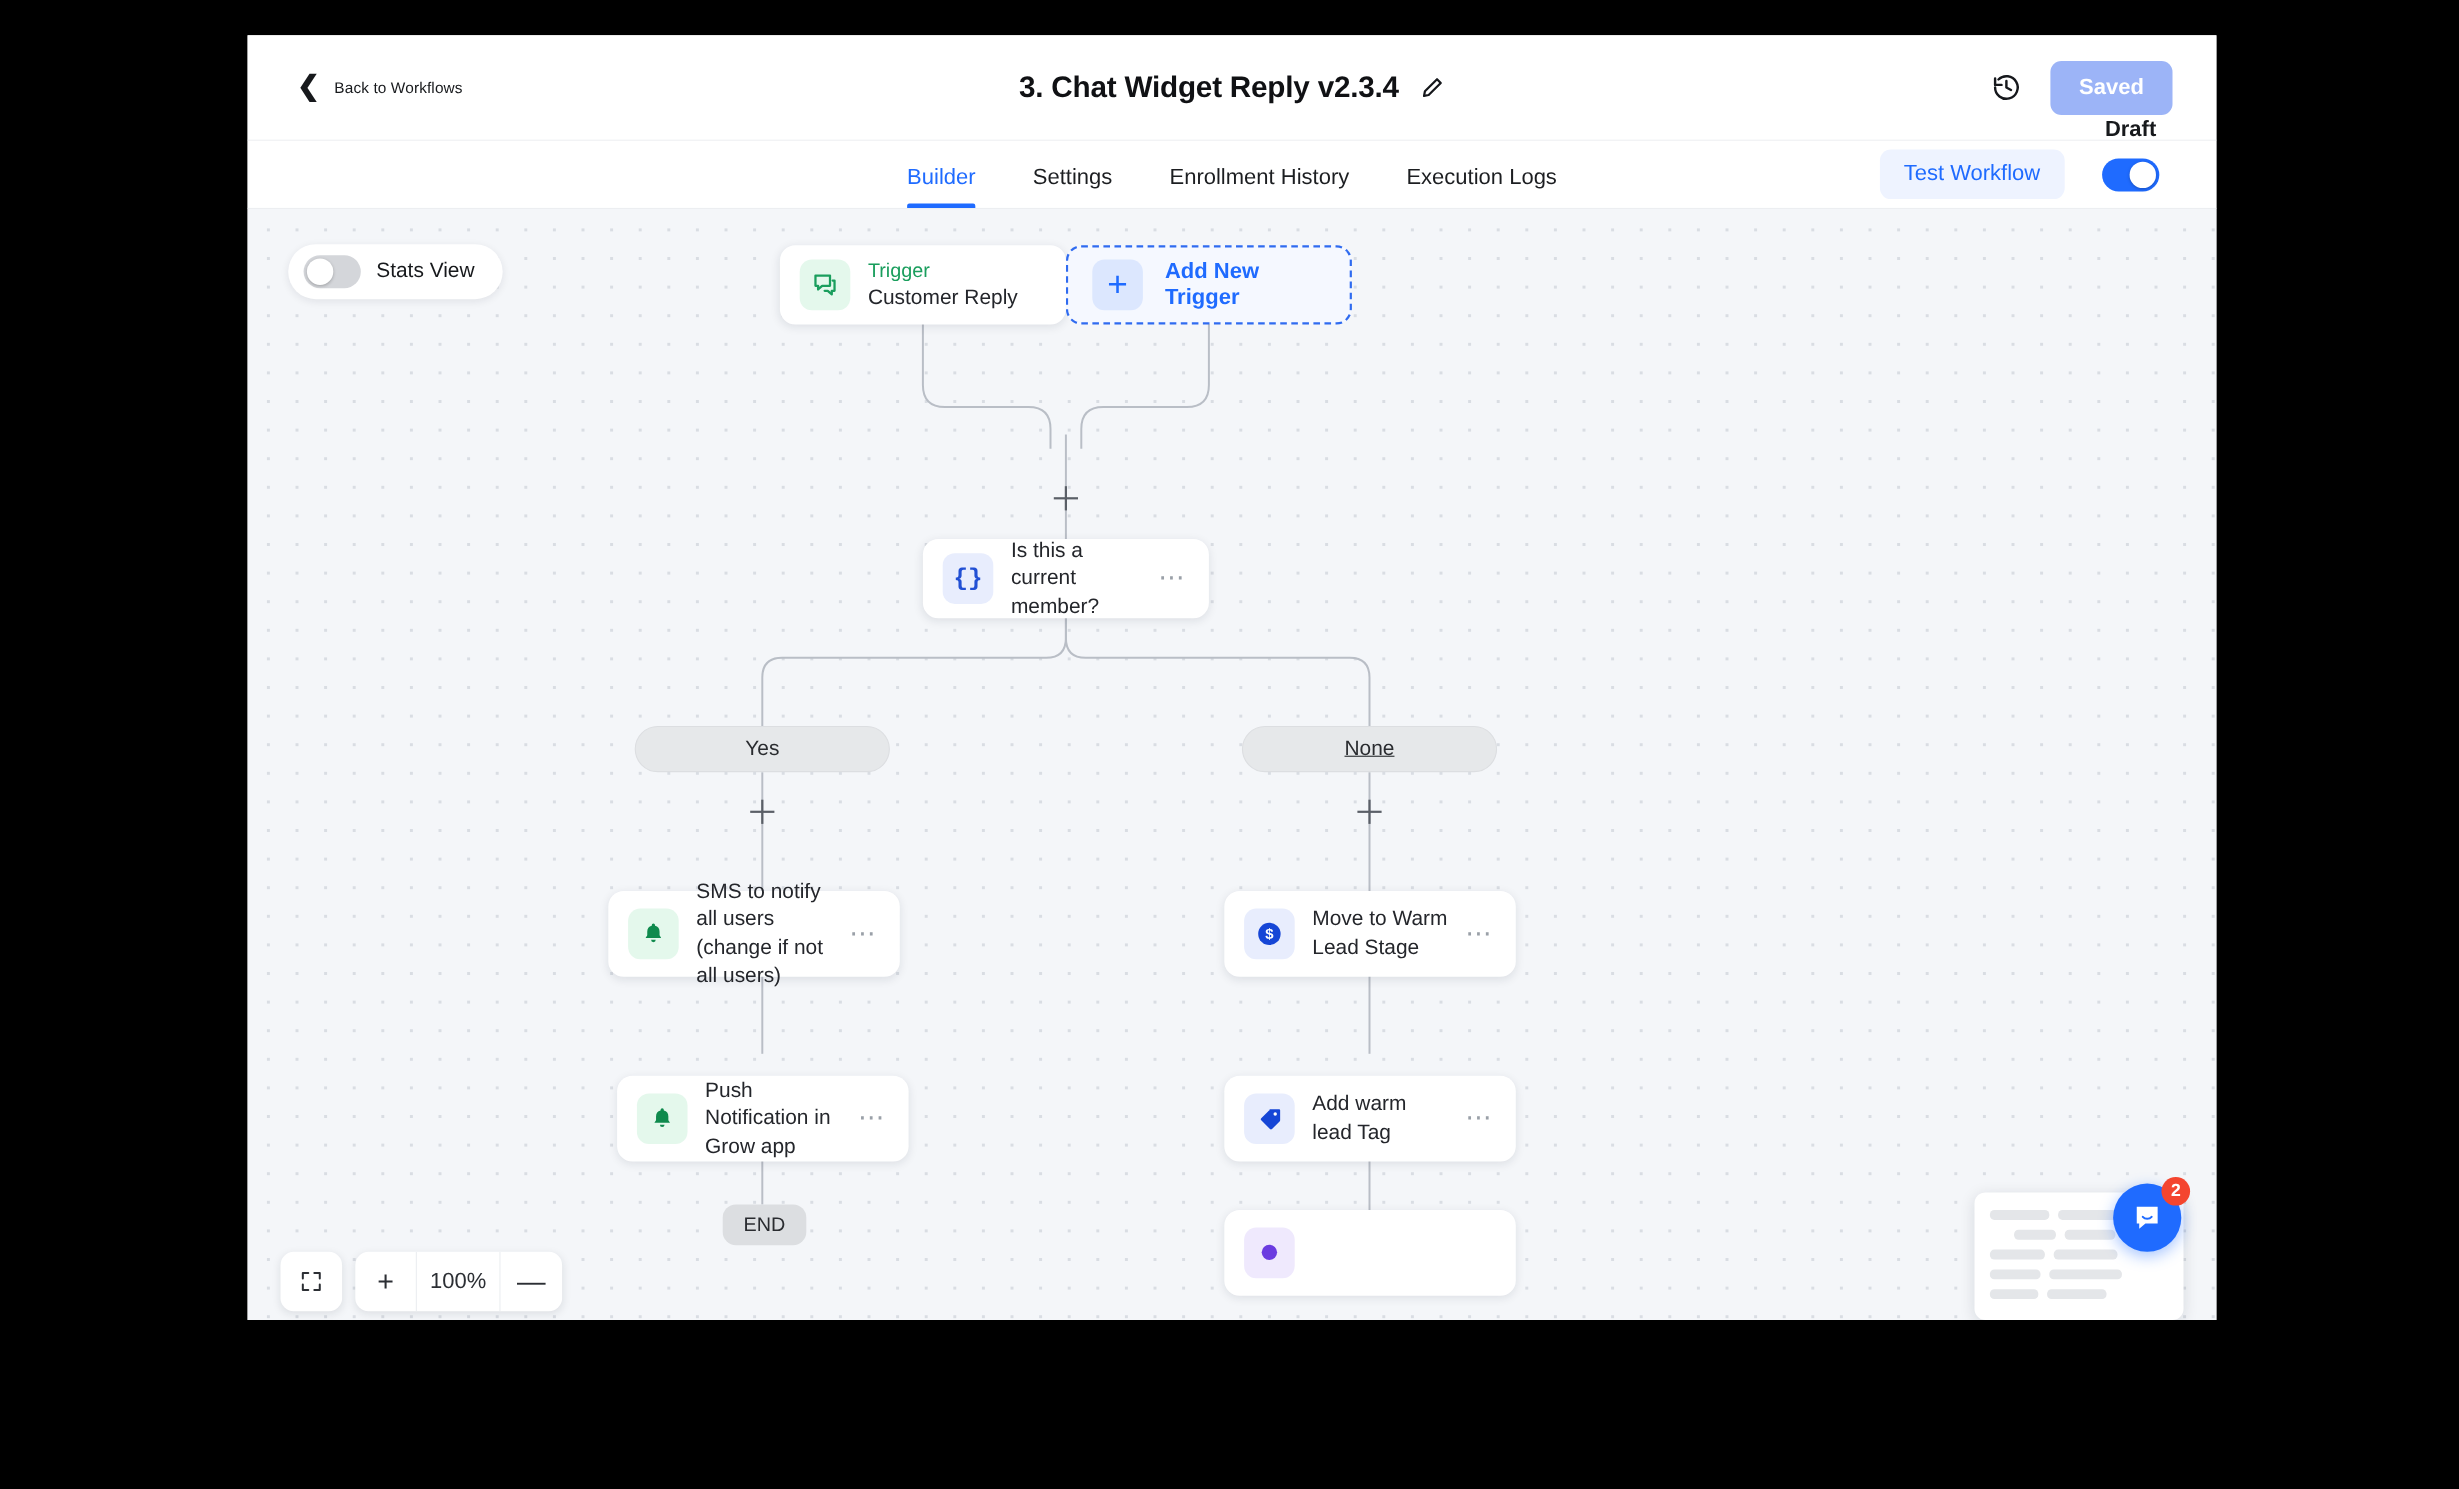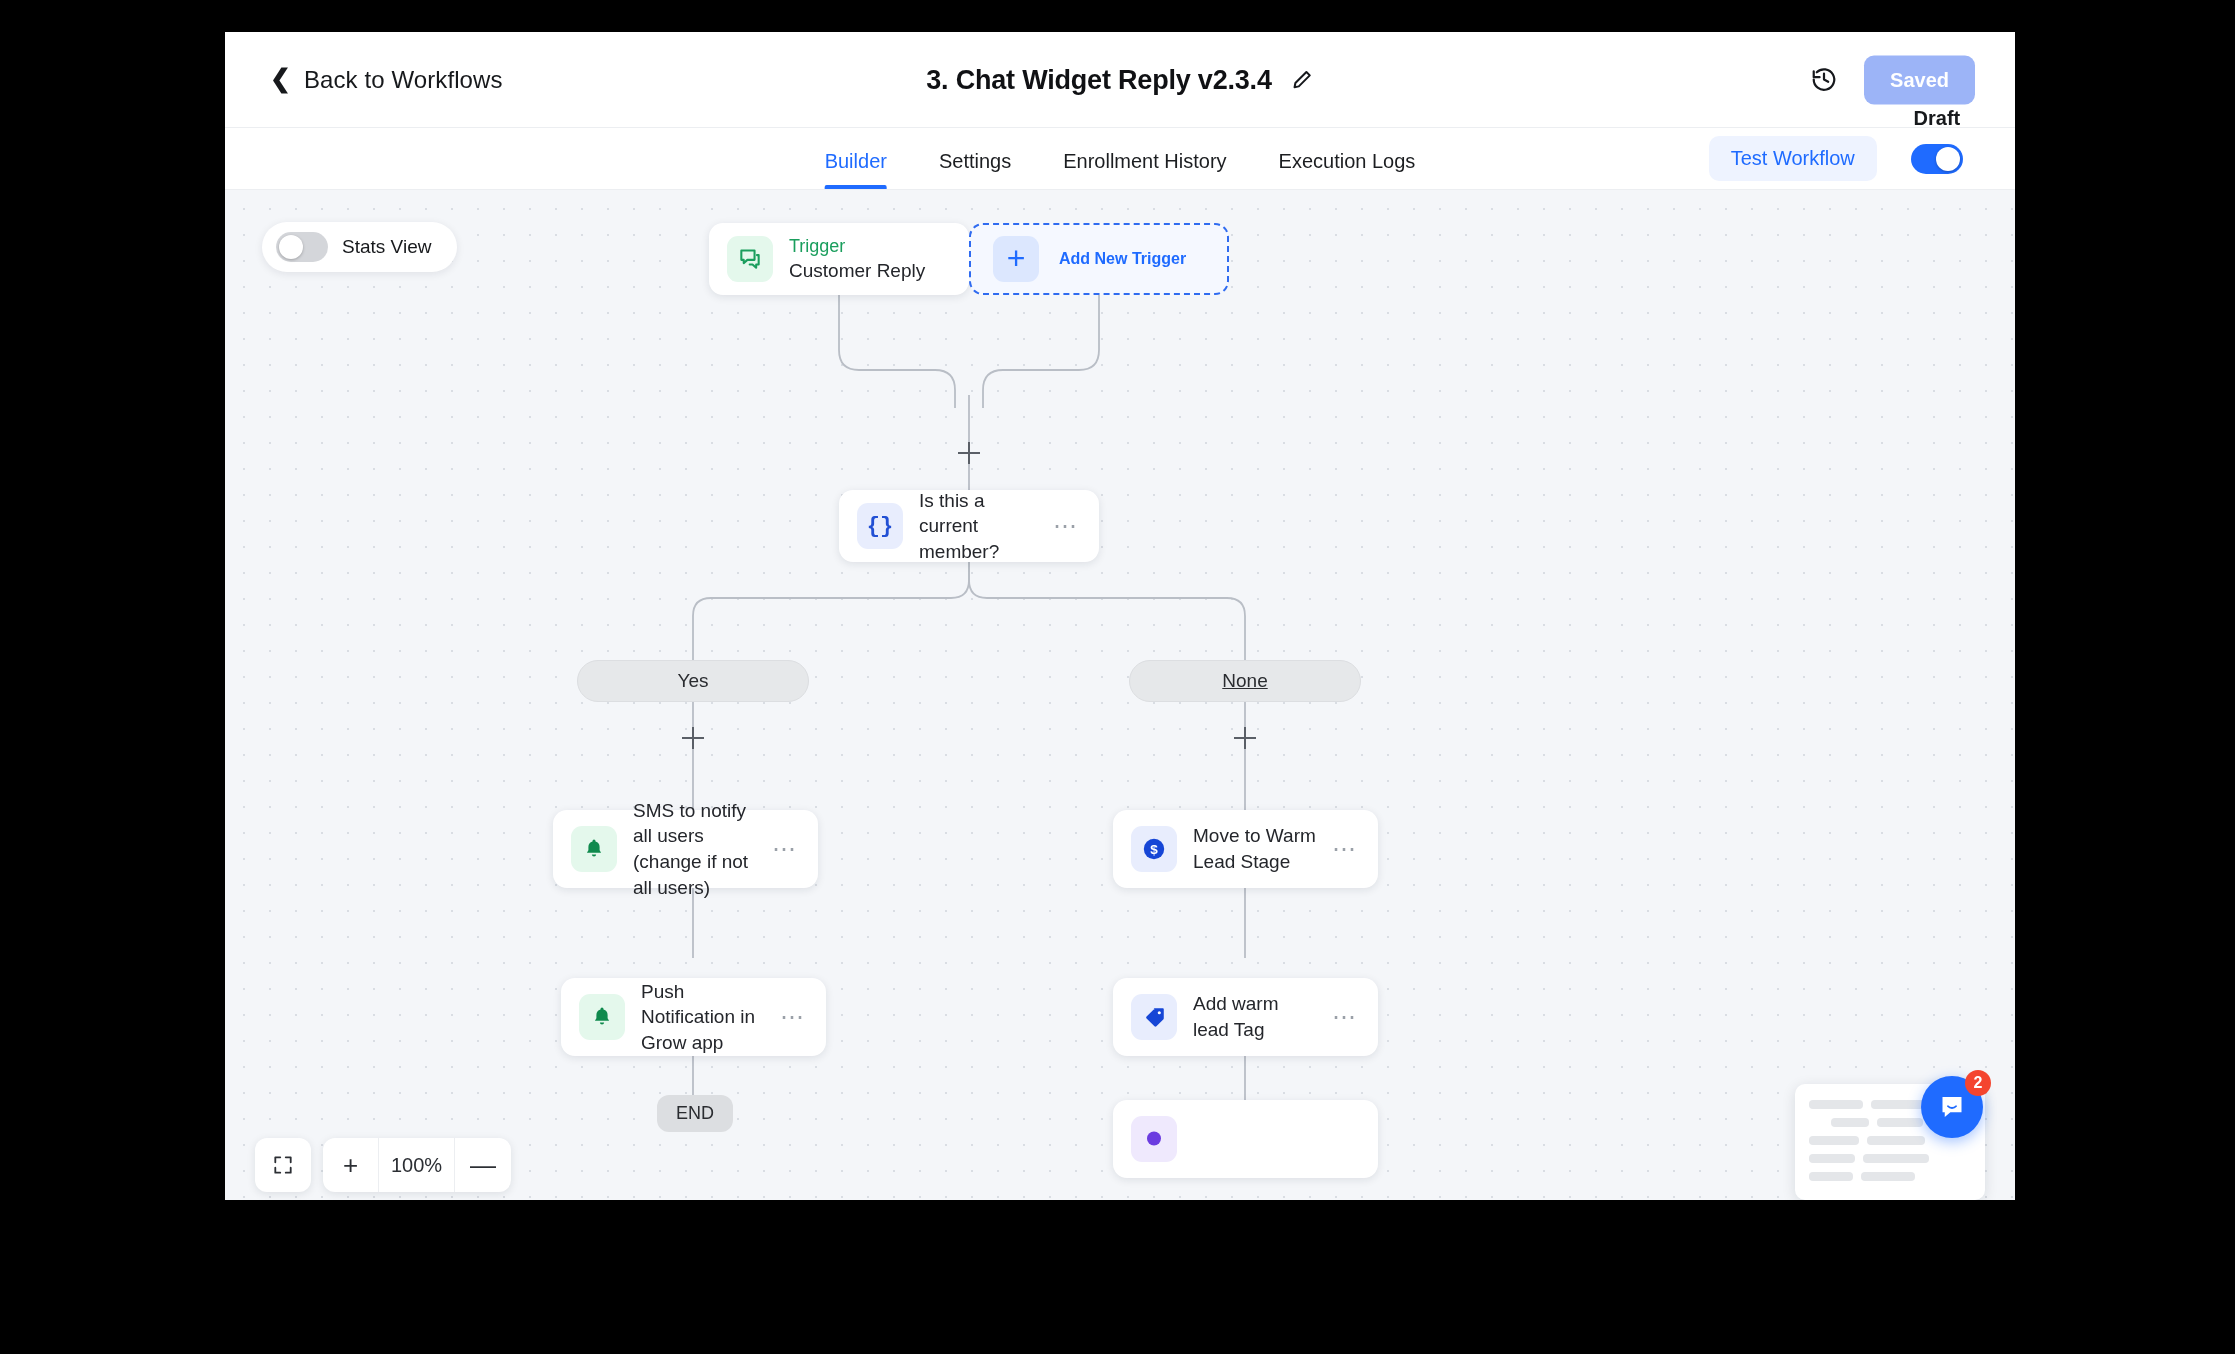--- a/index.html
+++ b/index.html
@@ -29,21 +29,21 @@
   #back-link {
     position: absolute; left: 45px; top: 50%;
     transform: translateY(-50%);
     display: flex; align-items: center; gap: 13px;
     cursor: pointer;
   }
   #back-link .chev {
     font-size: 25px; line-height: 1; color: #17191c; font-weight: 700;
     display: block; margin-top: -2px;
   }
-  #back-link .lbl { font-size: 24px; color: #17191c; letter-spacing: .1px; }
+  #back-link .lbl { font-size: 14px; color: #17191c; letter-spacing: .1px; }
 
   #title-wrap {
     position: absolute; left: 50%; top: 50%;
     transform: translate(-50%, -50%);
     display: flex; align-items: center; gap: 20px;
   }
   #doc-title { font-size: 27px; font-weight: 700; color: #101114; letter-spacing: -.2px; text-align: right; }
   #edit-icon { width: 22px; height: 22px; cursor: pointer; display:block; }
 
   #topbar-right {
@@ -181,21 +181,21 @@
   }
   #add-new-trigger .plus-box {
     width: 46px; height: 46px; border-radius: 11px;
     background: #dce7fe;
     display: flex; align-items: center; justify-content: center;
     flex: none; margin-right: 20px;
   }
   #add-new-trigger .plus-box span {
     color: #1f6bff; font-size: 32px; line-height: 1; font-weight: 400; margin-top: -3px;
   }
-  #add-new-trigger .lbl { font-size: 16px; color: #1f6bff; font-weight: 600; }
+  #add-new-trigger .lbl { font-size: 20px; color: #1f6bff; font-weight: 600; }
 
   
   .branch-pill {
     position: absolute;
     height: 42px;
     background: #e6e8ea;
     border: 1px solid #dcdee1;
     border-radius: 21px;
     display: flex; align-items: center; justify-content: center;
     font-size: 19px; color: #2a2c30;

